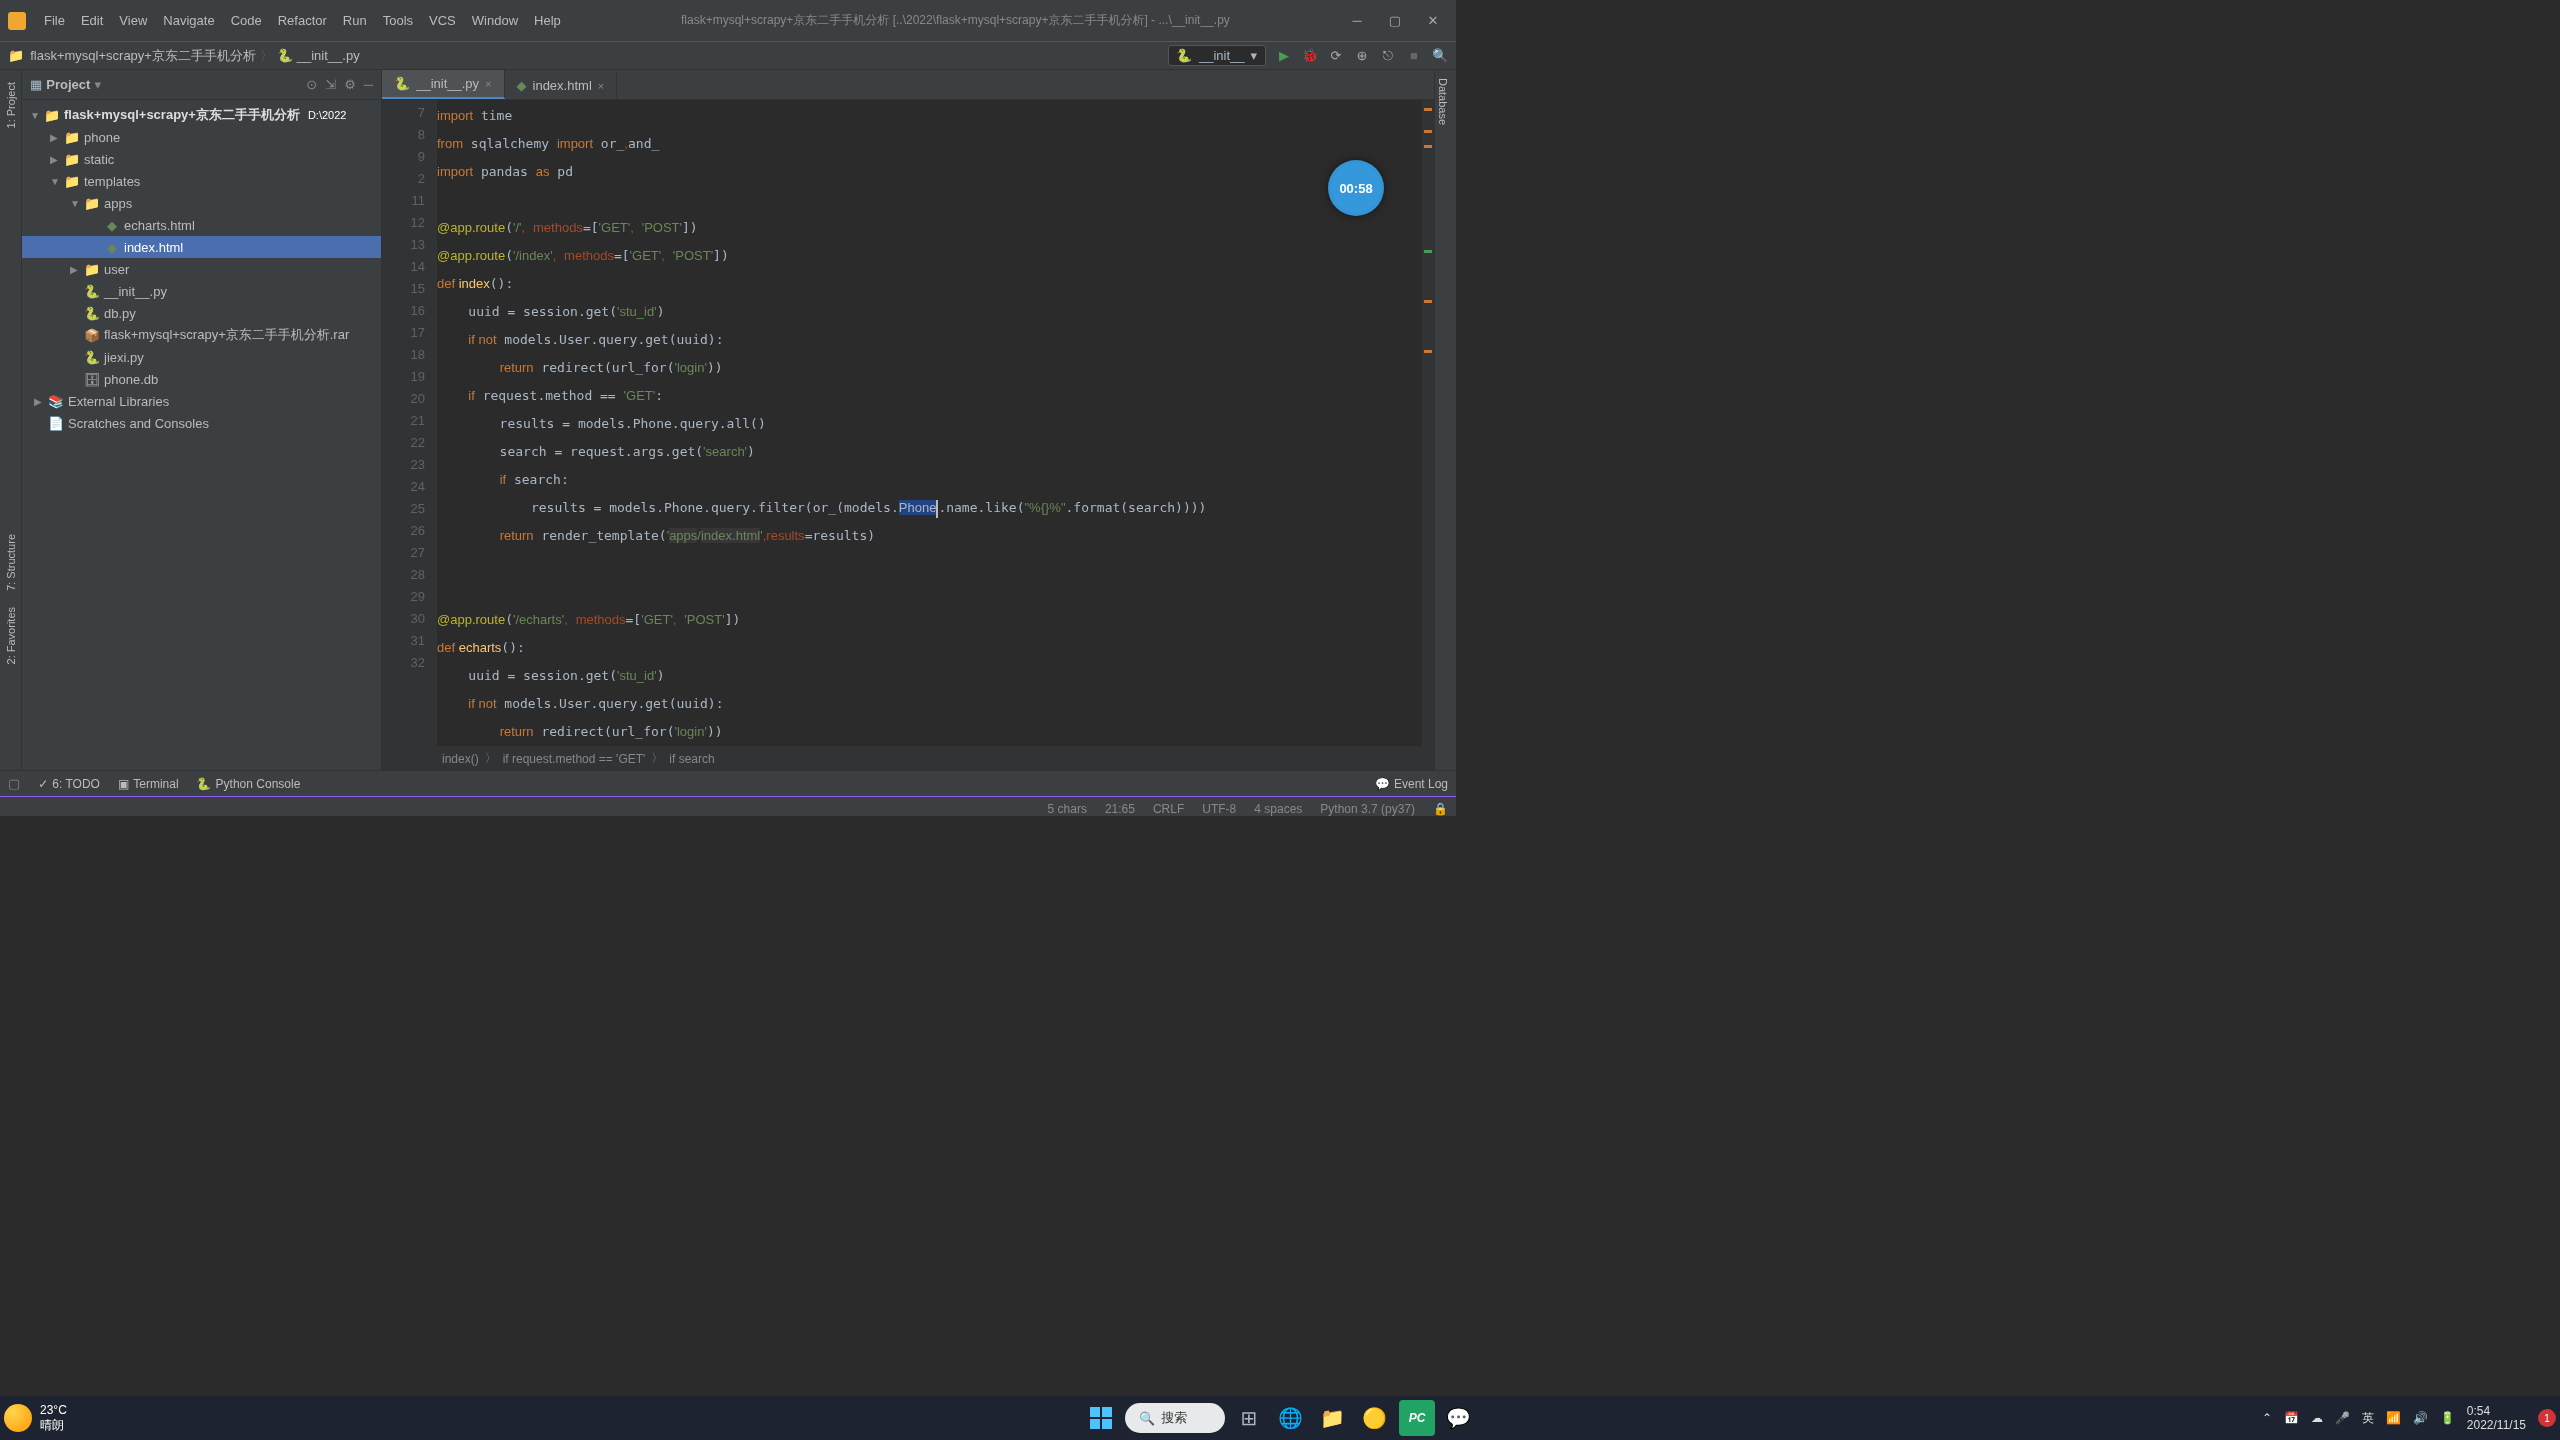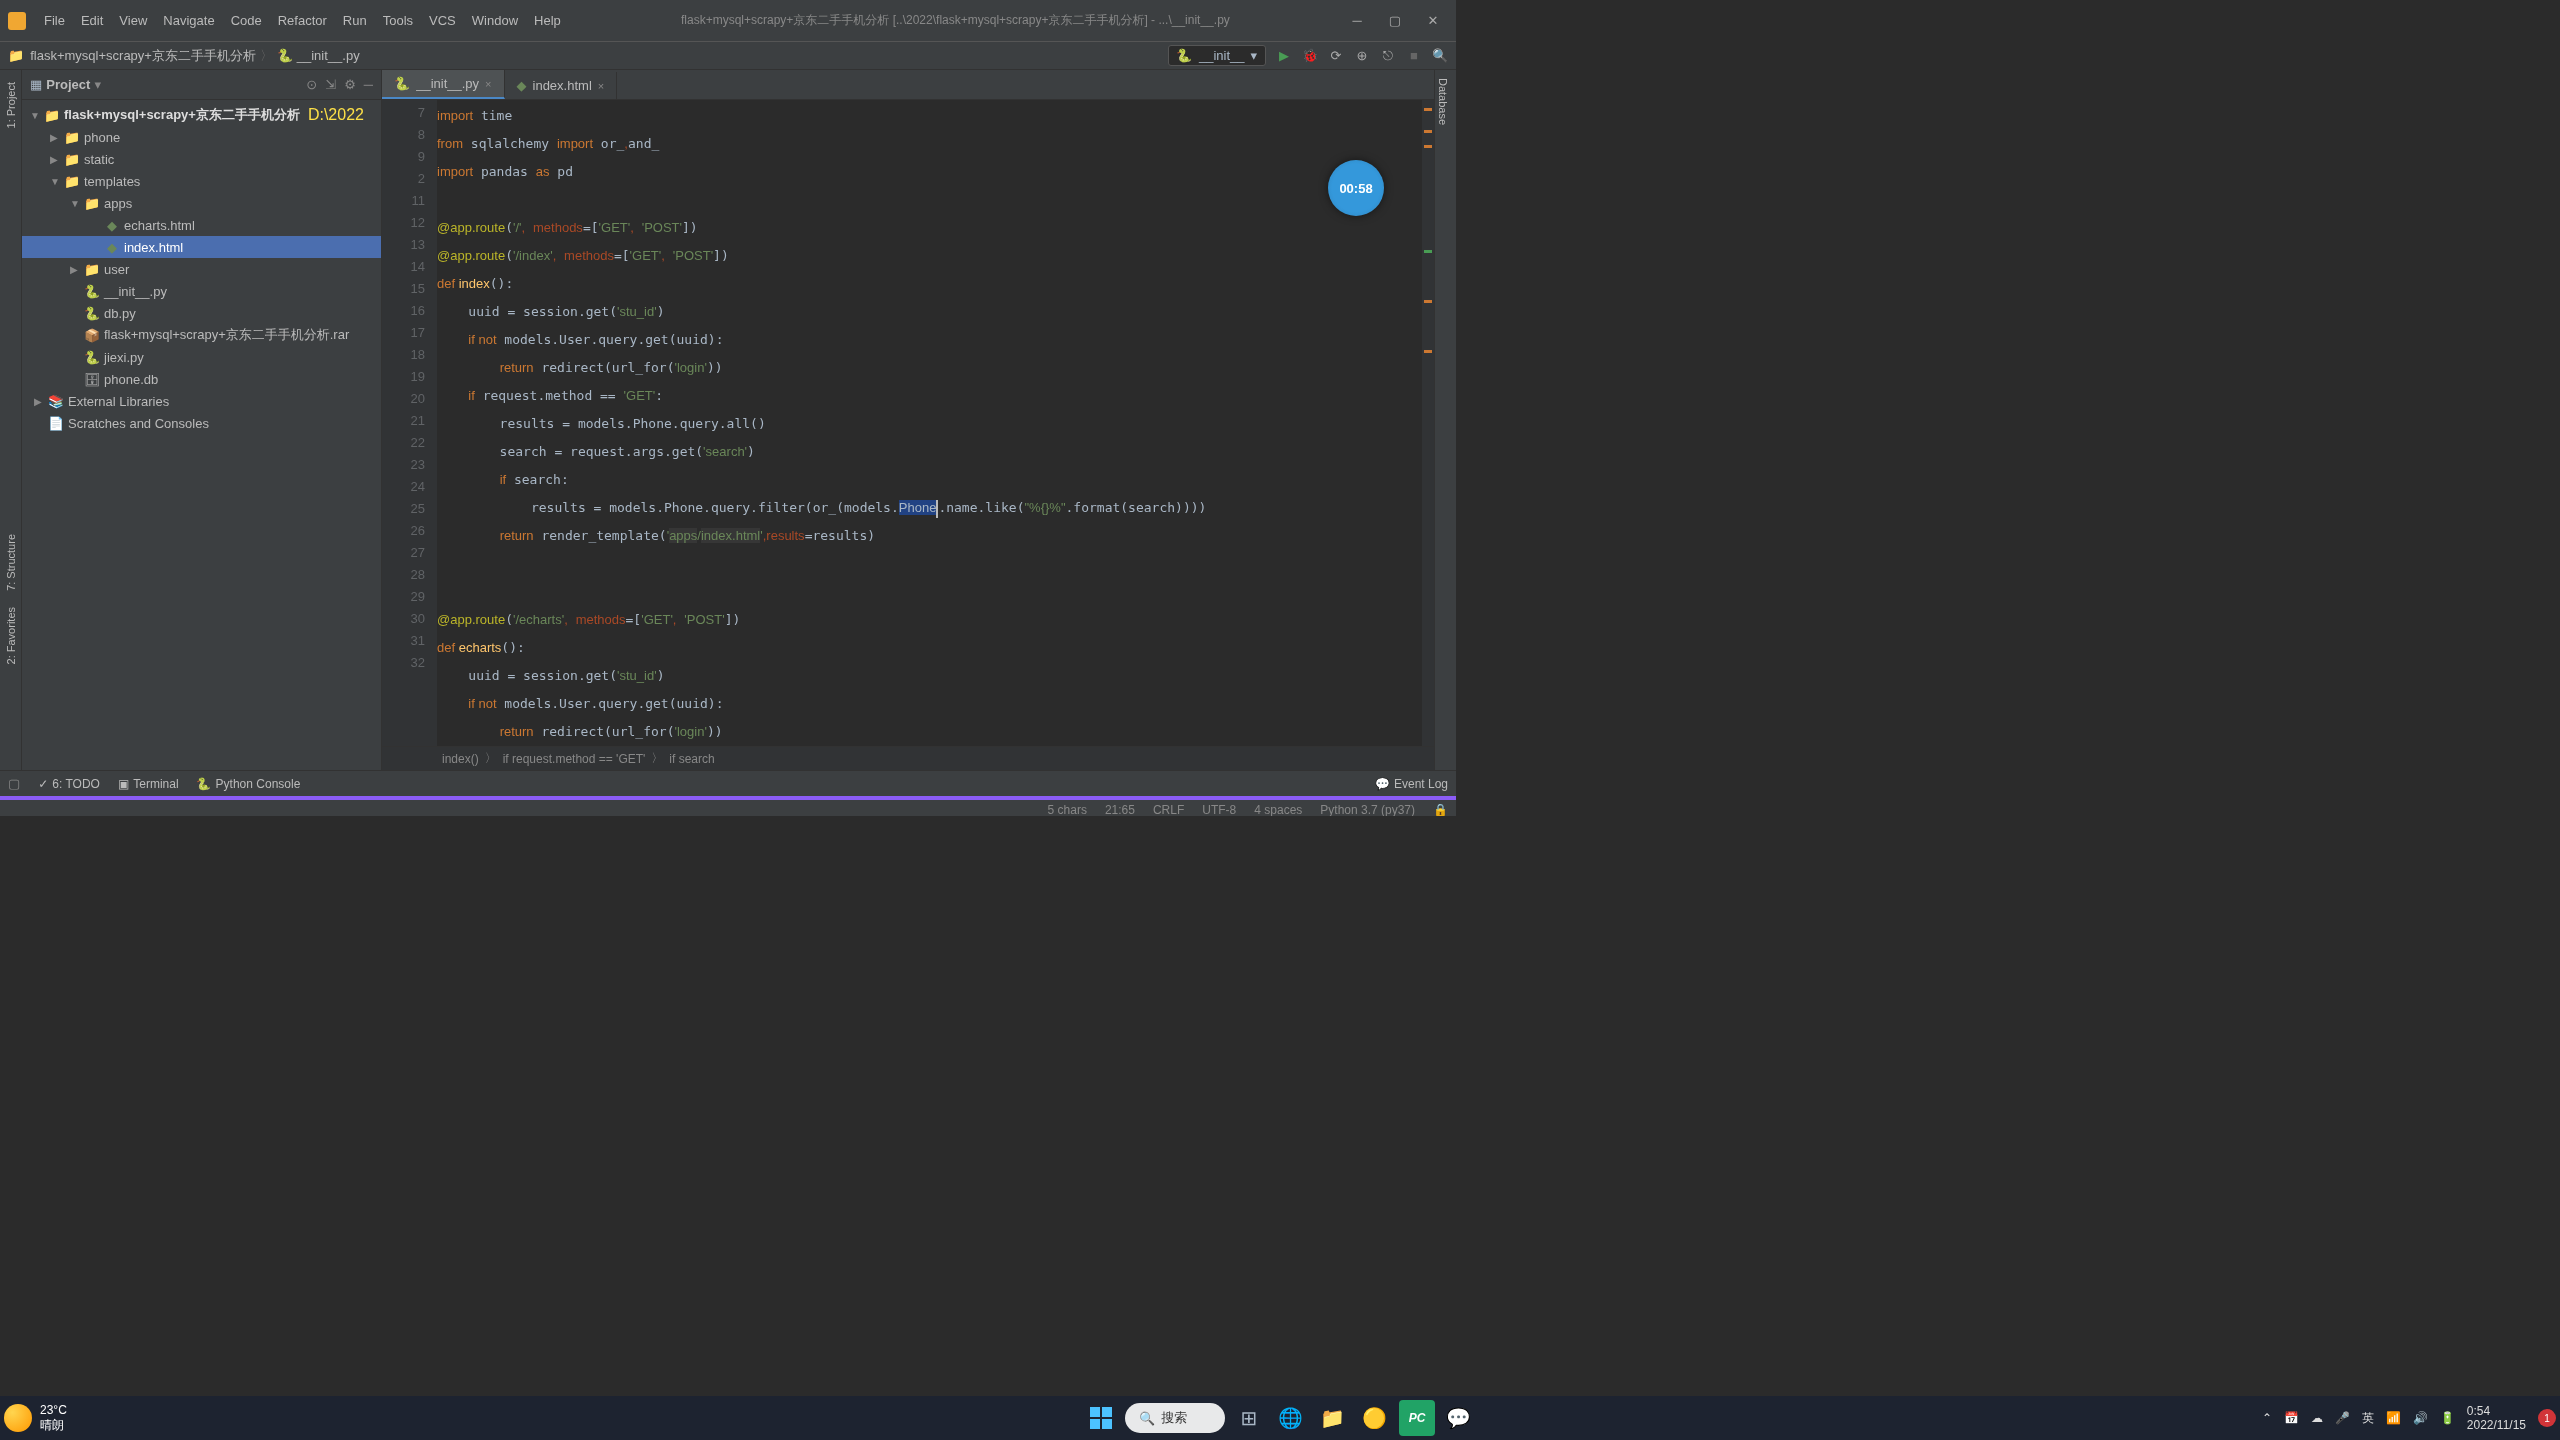--- a/index.html
+++ b/index.html
@@ -39,21 +39,21 @@
 .tree-row { display: flex; align-items: center; height: 22px; padding-left: 8px; color: #bbb; font-size: 13px; }
 .tree-row.selected { background: #4b6eaf; color: #fff; }
 .tree-indent-1 { padding-left: 28px; }
 .tree-indent-2 { padding-left: 48px; }
 .tree-indent-3 { padding-left: 68px; }
 .tree-arrow { width: 12px; color: #888; margin-right: 2px; font-size: 10px; }
 .tree-icon { width: 16px; margin-right: 4px; text-align: center; }
 .folder-icon { color: #888; }
 .py-icon { color: #4b8af5; }
 .html-icon { color: #6a8759; }
-.tree-path-suffix { color: #fde047; margin-left: 8px; font-size: 16px; }
+.tree-path-suffix { color: #ffffff; margin-left: 8px; font-size: 11px; }
 
 
 .editor-area { flex: 1; display: flex; flex-direction: column; background: #2b2b2b; }
 .tabs { height: 30px; background: #3c3f41; display: flex; align-items: flex-end; border-bottom: 1px solid #323232; }
 .tab { padding: 6px 12px; background: #3c3f41; color: #bbb; display: flex; align-items: center; gap: 6px; font-size: 13px; border-right: 1px solid #323232; }
 .tab.active { background: #4e5254; border-bottom: 2px solid #4a88c7; }
 .tab-close { color: #888; font-size: 11px; }
 .editor-body { flex: 1; display: flex; overflow: hidden; position: relative; }
 .gutter { width: 55px; background: #313335; text-align: right; padding-right: 12px; color: #606366; font-family: "Consolas", monospace; font-size: 13px; line-height: 22px; padding-top: 2px; }
 .code { flex: 1; font-family: "Consolas", monospace; font-size: 13px; line-height: 28px; padding-top: 2px; white-space: pre; color: #a9b7c6; position: relative; }
@@ -79,21 +79,21 @@
 
 
 .breadcrumb-bar { height: 24px; background: #313335; display: flex; align-items: center; padding-left: 60px; color: #888; font-size: 12px; gap: 6px; border-top: 1px solid #323232; }
 
 
 .bottom-tabs { height: 26px; background: #3c3f41; display: flex; align-items: center; padding: 0 8px; border-top: 1px solid #323232; gap: 18px; }
 .bottom-tab { color: #bbb; font-size: 12px; display: flex; align-items: center; gap: 4px; }
 .bottom-right { margin-left: auto; display: flex; align-items: center; gap: 4px; }
 
 
-.statusbar { height: 24px; background: #3c3f41; display: flex; align-items: center; padding: 0 8px; color: #888; font-size: 12px; gap: 18px; border-top: 4px solid #8b5cf6; }
+.statusbar { height: 24px; background: #3c3f41; display: flex; align-items: center; padding: 0 8px; color: #888; font-size: 12px; gap: 18px; border-top: 1px solid #8b5cf6; }
 .status-right { margin-left: auto; display: flex; gap: 18px; }
 
 
 .taskbar { position: absolute; bottom: 0; left: 0; right: 0; height: 44px; background: rgba(28,35,48,0.95); backdrop-filter: blur(10px); display: flex; align-items: center; padding: 0 4px; }
 .weather { display: flex; align-items: center; gap: 8px; color: #fff; font-size: 12px; }
 .weather-icon { width: 28px; height: 28px; background: radial-gradient(circle at 30% 30%, #ffd54f, #ff9800); border-radius: 50%; }
 .task-center { position: absolute; left: 50%; transform: translateX(-50%); display: flex; align-items: center; gap: 6px; }
 .search-box { background: rgba(255,255,255,0.9); border-radius: 18px; padding: 6px 14px; display: flex; align-items: center; gap: 6px; color: #333; font-size: 13px; width: 100px; }
 .task-icon { width: 36px; height: 36px; display: flex; align-items: center; justify-content: center; border-radius: 4px; font-size: 20px; }
 .task-icon.active { background: rgba(255,255,255,0.15); font-style: italic; }

